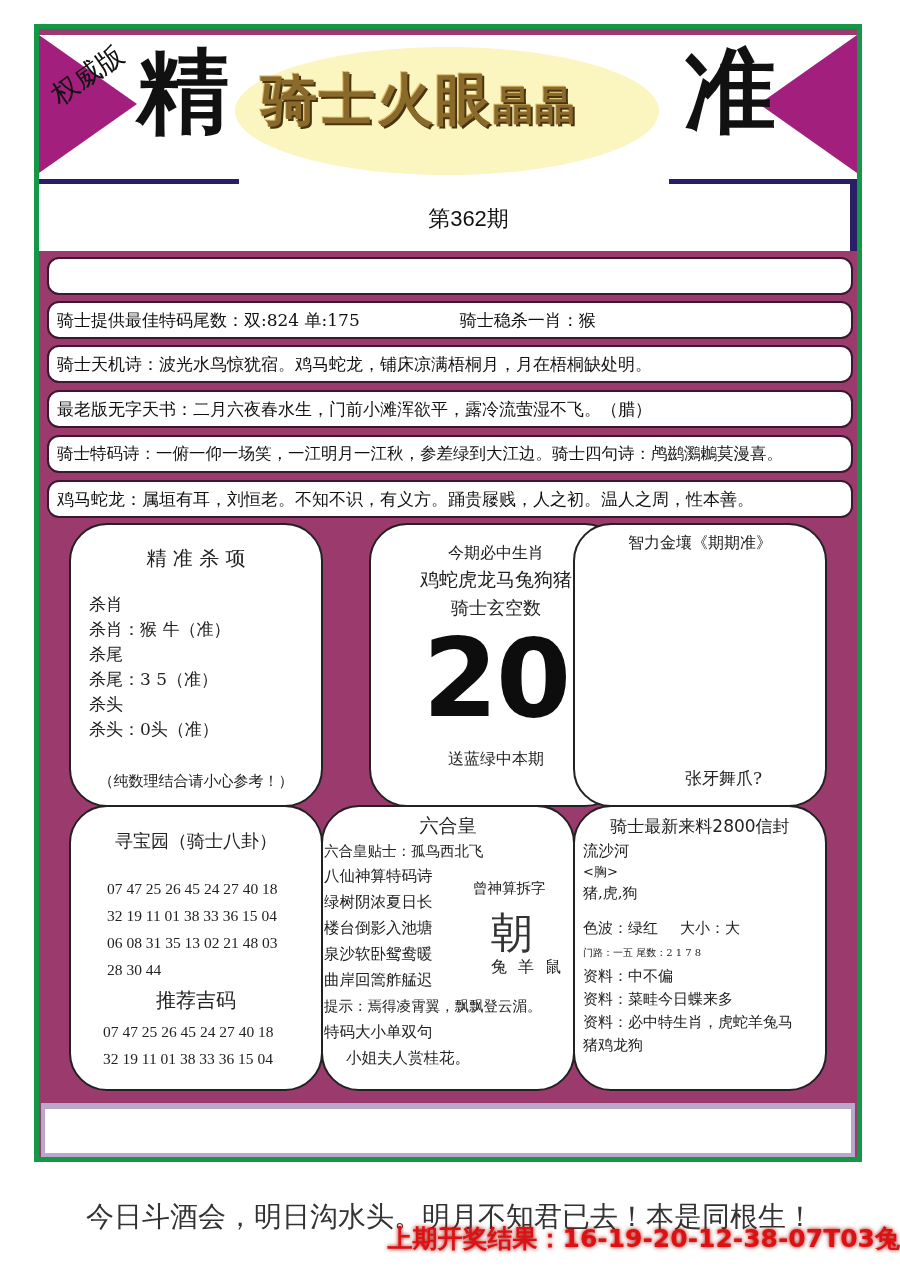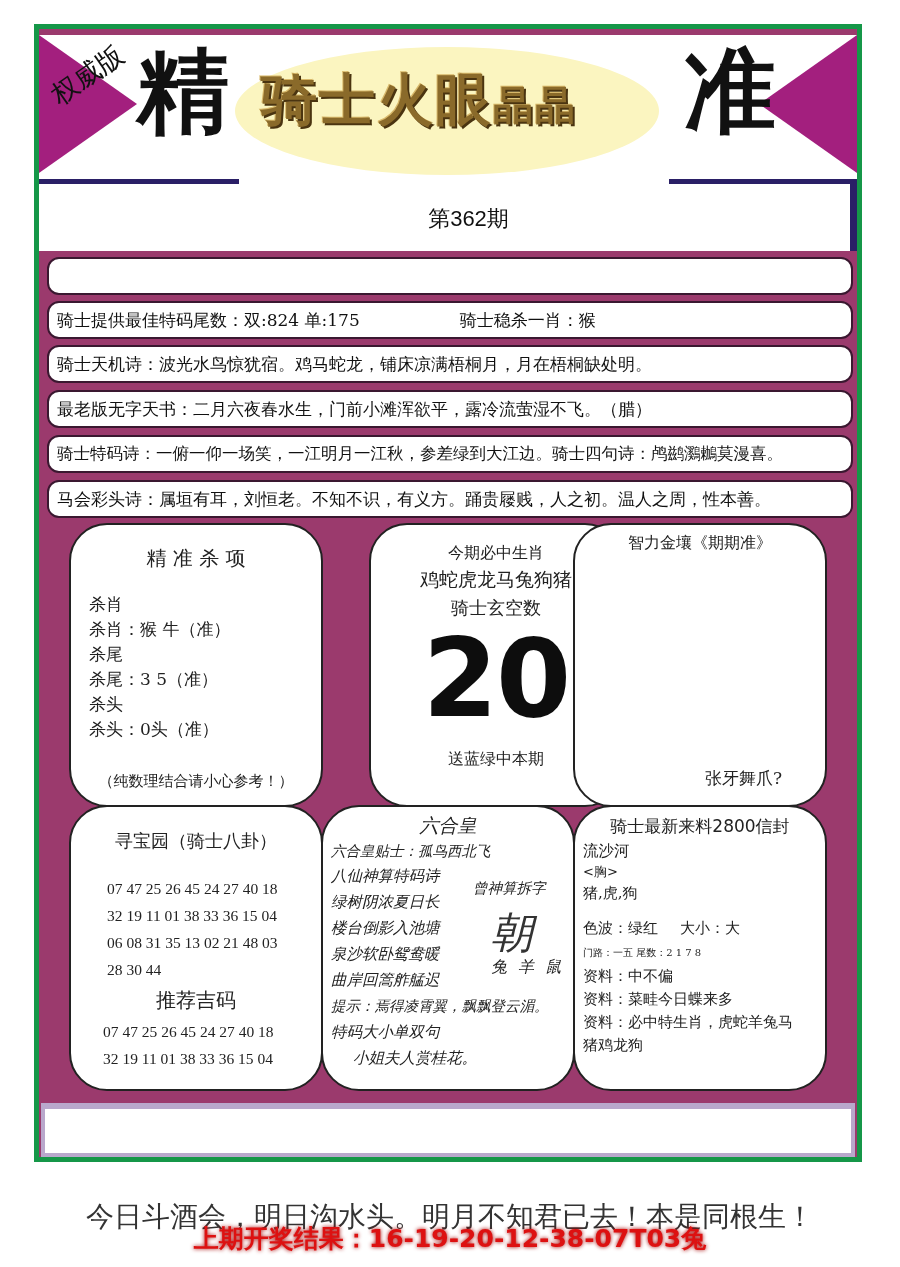--- a/index.html
+++ b/index.html
@@ -43,21 +43,21 @@
   .card { position: absolute; background: #fff; border: 2px solid #222; border-radius: 38px; overflow: hidden; }
   .c-title { text-align: center; font-size: 20px; color: #222; }
   .line { font-size: 17px; line-height: 25px; color: #222; }
   .center { text-align: center; }
   .num { font-family: "Liberation Serif", serif; font-size: 15.5px; line-height: 27px; color: #222; }
   .bignum { font-family: "DejaVu Sans", sans-serif; font-weight: bold; font-size: 108px; line-height: 1; text-align: center; color: #0d0d0d; letter-spacing: -2px; }
   .bottom-box { position: absolute; left: 2px; top: 1074px; width: 814px; height: 54px; background: #fff;
                 border: 4px solid #b9a8cc; border-top: 6px solid #b9a8cc; }
   .footer1 { position: absolute; left: 0; right: 0; top: 1198px; text-align: center; font-size: 28px;
              color: #333; font-family: "DejaVu Serif", serif; }
-  .footer2 { position: absolute; left: 0; right: 0; top: 1222px; text-align: center; font-size: 25px;
+  .footer2 { position: absolute; left: 0; right: 0; top: 1222px; text-align: right; font-size: 25px;
              color: #dd1111; font-weight: bold; font-family: "DejaVu Sans", sans-serif;
              text-shadow: 0 0 4px #a40000; }
 </style>
 </head>
 <body>
 
 <div class="frame">
 
   <div class="header">
     <div class="tri-left"></div>
@@ -76,21 +76,21 @@
     <div class="txt">第362期</div>
   </div>
 
   <div class="strip" style="top:228px;"></div>
   <div class="strip" style="top:272px;">
     <span>骑士提供最佳特码尾数：双:824  单:175</span><span class="sp"></span><span>骑士稳杀一肖：猴</span>
   </div>
   <div class="strip" style="top:316px;">骑士天机诗：波光水鸟惊犹宿。鸡马蛇龙，铺床凉满梧桐月，月在梧桐缺处明。</div>
   <div class="strip" style="top:361px;">最老版无字天书：二月六夜春水生，门前小滩浑欲平，露冷流萤湿不飞。（腊）</div>
   <div class="strip" style="top:406px; font-size:16.5px;">骑士特码诗：一俯一仰一场笑，一江明月一江秋，参差绿到大江边。骑士四句诗：鸬鹚鸂鶒莫漫喜。</div>
-  <div class="strip" style="top:451px;">马会彩头诗：属垣有耳，刘恒老。不知不识，有义方。踊贵屦贱，人之初。温人之周，性本善。</div>
+  <div class="strip" style="top:451px;">鸡马蛇龙：属垣有耳，刘恒老。不知不识，有义方。踊贵屦贱，人之初。温人之周，性本善。</div>
 
   <div class="card" style="left:30px; top:494px; width:254px; height:284px; padding:20px 18px;">
     <div class="c-title" style="margin-bottom:20px;">精 准 杀 项</div>
     <div class="line">杀肖</div>
     <div class="line">杀肖：猴  牛（准）</div>
     <div class="line">杀尾</div>
     <div class="line">杀尾：3 5（准）</div>
     <div class="line">杀头</div>
     <div class="line">杀头：0头（准）</div>
     <div class="center" style="font-size:15px; margin-top:30px;">（纯数理结合请小心参考！）</div>
@@ -99,35 +99,35 @@
   <div class="card" style="left:282px; top:494px; width:254px; height:284px; padding:16px 6px;margin-left:48px;">
     <div class="center" style="font-size:16px; line-height:24px;">今期必中生肖</div>
     <div class="center" style="font-size:19px; line-height:28px;">鸡蛇虎龙马兔狗猪</div>
     <div class="center" style="font-size:18px; line-height:30px;">骑士玄空数</div>
     <div class="bignum" style="margin-top:2px;">20</div>
     <div class="center" style="font-size:16px; margin-top:16px;">送蓝绿中本期</div>
   </div>
 
   <div class="card" style="left:534px; top:494px; width:254px; height:284px; padding:8px 6px;">
     <div class="center" style="font-size:16px;">智力金壤《期期准》</div>
-    <div style="position:absolute; left:110px; top:242px; font-size:17px;margin-left:20px;">张牙舞爪?</div>
+    <div style="position:absolute; left:110px; top:242px; font-size:17px;">张牙舞爪?</div>
   </div>
 
   <div class="card" style="left:30px; top:776px; width:254px; height:286px; padding:22px 10px;">
     <div class="c-title" style="font-size:18px; margin-bottom:22px;">寻宝园（骑士八卦）</div>
     <div class="num" style="padding-left:26px;">07 47 25 26 45 24 27 40 18</div>
     <div class="num" style="padding-left:26px;">32 19 11 01 38 33 36 15 04</div>
     <div class="num" style="padding-left:26px;">06 08 31 35 13 02 21 48 03</div>
     <div class="num" style="padding-left:26px;">28 30 44</div>
     <div class="c-title" style="margin:4px 0 4px;">推荐吉码</div>
     <div class="num" style="padding-left:22px;">07 47 25 26 45 24 27 40 18</div>
     <div class="num" style="padding-left:22px;">32 19 11 01 38 33 36 15 04</div>
   </div>
 
-  <div class="card" style="left:282px; top:776px; width:254px; height:286px; padding:6px 8px;font-style:italic;">
+  <div class="card" style="left:282px; top:776px; width:254px; height:286px; padding:6px 1px;">
     <div class="c-title" style="font-size:19px;">六合皇</div>
     <div style="font-size:14.5px; line-height:24px;">六合皇贴士：孤鸟西北飞</div>
     <div style="font-size:15.5px; line-height:26px;">八仙神算特码诗</div>
     <div style="font-size:15.5px; line-height:26px;">绿树阴浓夏日长</div>
     <div style="font-size:15.5px; line-height:26px;">楼台倒影入池塘</div>
     <div style="font-size:15.5px; line-height:26px;">泉沙软卧鸳鸯暖</div>
     <div style="font-size:15.5px; line-height:26px;">曲岸回篙舴艋迟</div>
     <div style="font-size:14.5px; line-height:26px; white-space:nowrap;">提示：焉得凌霄翼，飘飘登云湄。</div>
     <div style="font-size:15.5px; line-height:26px;">特码大小单双句</div>
     <div style="font-size:15.5px; line-height:26px;margin-left:22px;">小姐夫人赏桂花。</div>

